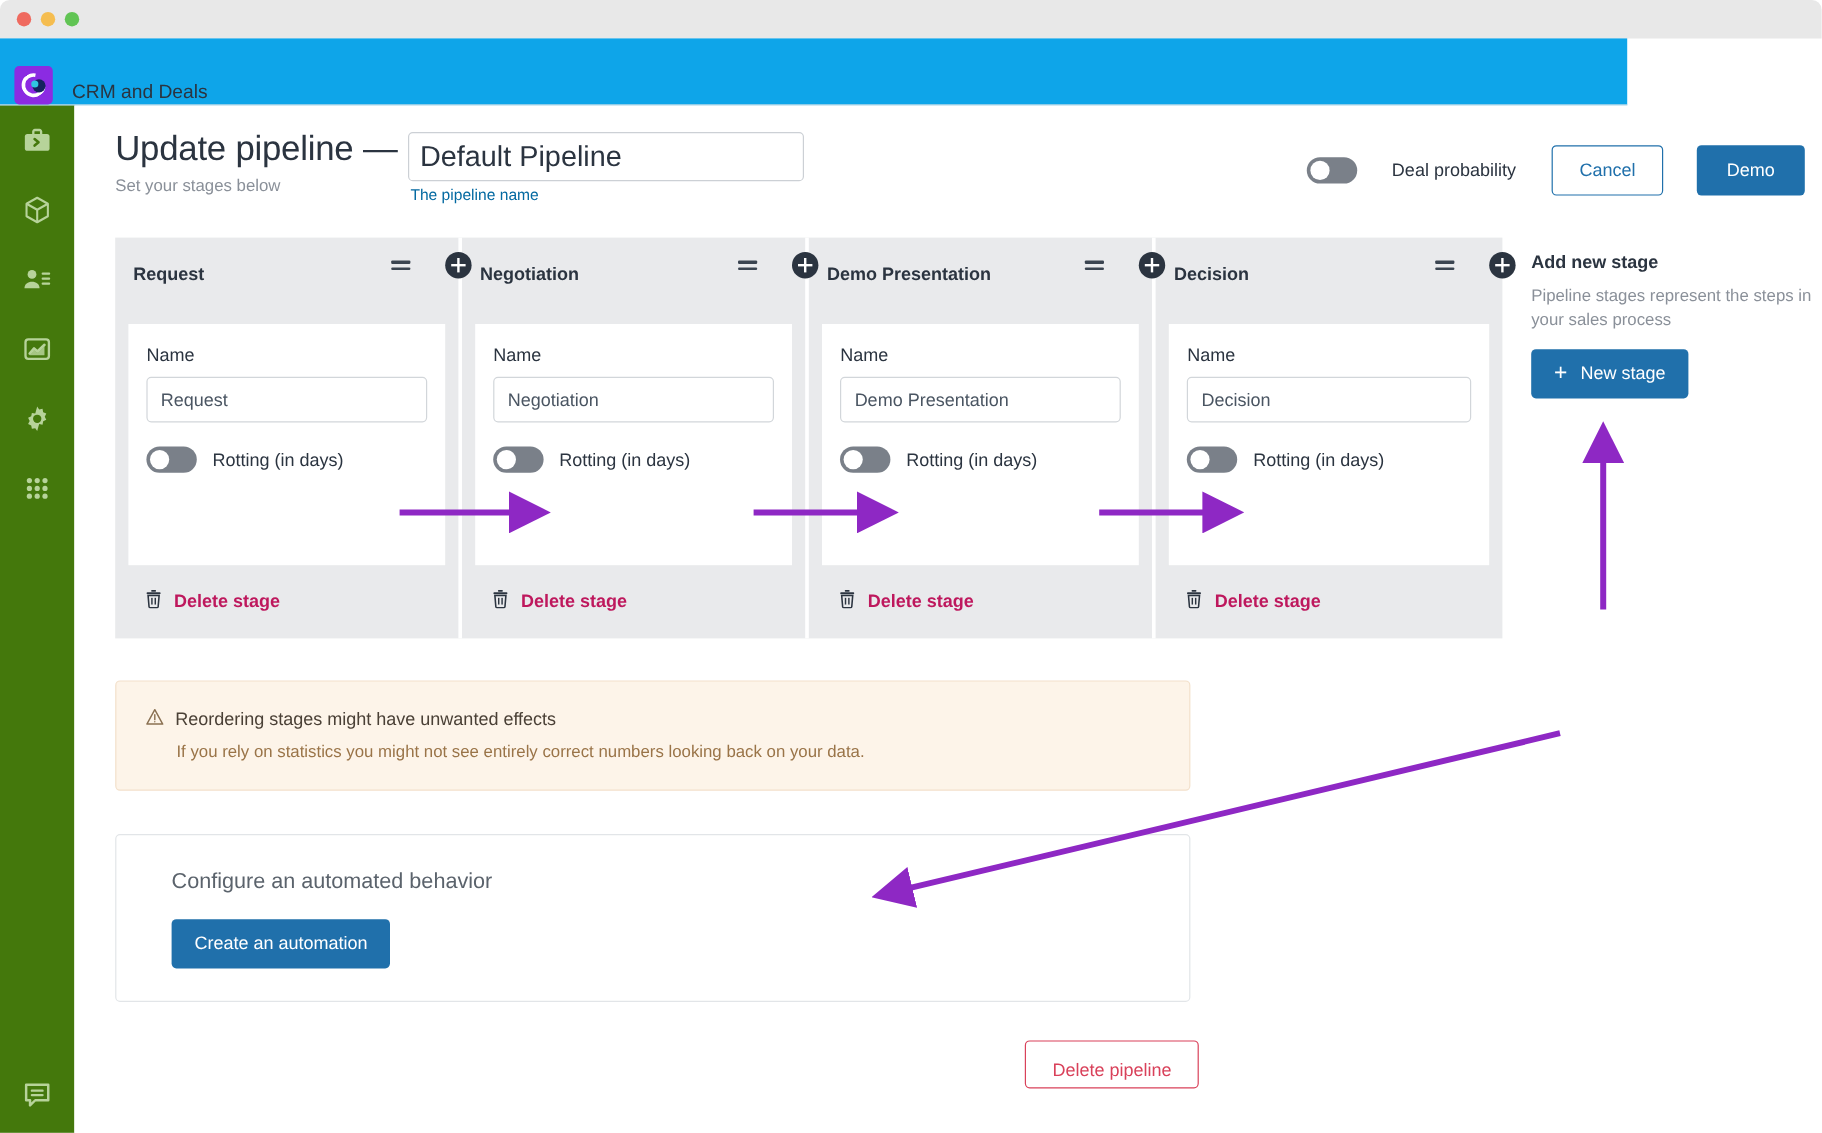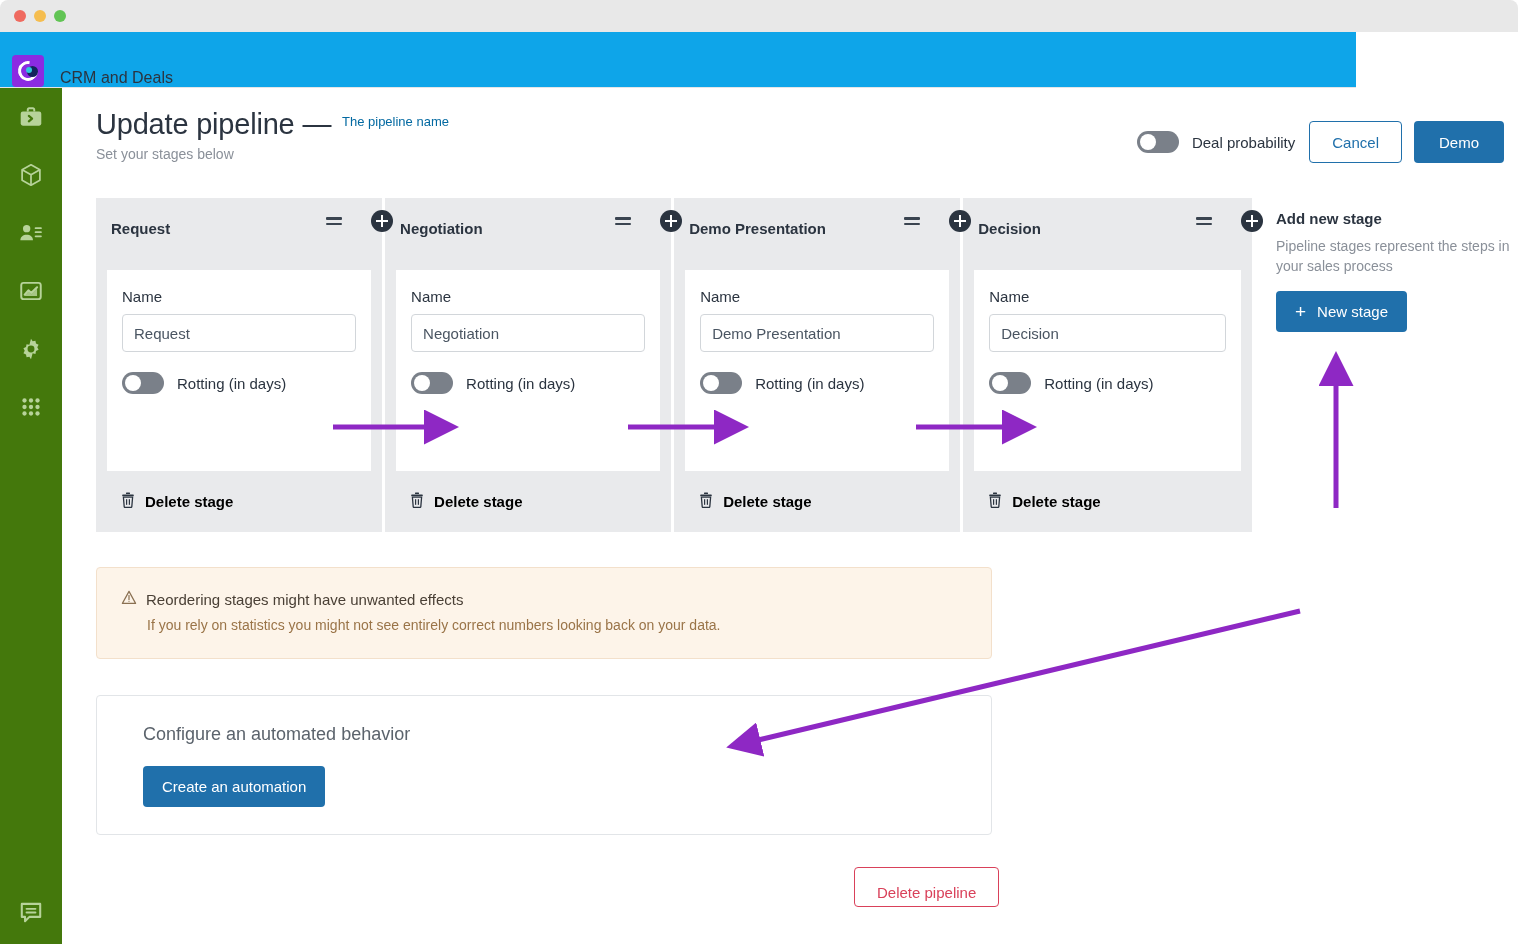--- a/index.html
+++ b/index.html
@@ -90,21 +90,21 @@
     border: 1px solid #ccd0d5; border-radius: 4px;
     font-size: 24px; color: #2b3440; padding: 0 9px;
     font-family: "Liberation Sans", sans-serif;
     background: #fff;
   }
   #pipeline-name-help { font-size: 13px; color: #0369a1; margin-top: 4px; margin-left: 2px; }
 
   
   #header-actions {
     position: absolute; right: 14px; top: 33px;
-    display: flex; align-items: center; gap: 0;
+    display: flex; align-items: center; gap: 16px;
   }
   .toggle {
     width: 42px; height: 22px; border-radius: 11px;
     background: #7a8089; position: relative; cursor: pointer; flex: none;
   }
   .toggle .knob {
     position: absolute; left: 3px; top: 3px; width: 16px; height: 16px;
     border-radius: 50%; background: #ffffff;
   }
   #deal-prob-label { font-size: 15px; color: #2b3440; margin-left: 13px; margin-right: 14px; white-space: nowrap; }
@@ -169,21 +169,21 @@
     border: 1px solid #d2d6da; border-radius: 4px;
     font-size: 15px; color: #4a5562; padding: 0 11px;
     font-family: "Liberation Sans", sans-serif; background: #fff;
   }
   .rotting-row { display: flex; align-items: center; margin-top: 20px; }
   .rotting-label { font-size: 15px; color: #2b3440; margin-left: 13px; white-space: nowrap; }
 
   .stage-footer {
     height: 61px; display: flex; align-items: center; padding-left: 25px; cursor: pointer;
   }
-  .stage-footer .lbl { font-size: 15px; font-weight: bold; color: #000000; margin-left: 10px; }
+  .stage-footer .lbl { font-size: 15px; font-weight: bold; color: #be185d; margin-left: 10px; }
 
   
   #add-new-stage-panel { position: absolute; left: 1214px; top: 122px; width: 244px; }
   #add-new-stage-title { font-size: 15px; font-weight: bold; color: #2b3440; }
   #add-new-stage-desc { font-size: 14px; color: #8a9099; margin-top: 9px; line-height: 1.45; }
   #new-stage-button {
     margin-top: 14px; height: 41px; padding: 0 19px;
     background: #2070ab; color: #fff; border: none; border-radius: 4px;
     font-size: 15px; cursor: pointer; display: inline-flex; align-items: center; gap: 11px;
     font-family: "Liberation Sans", sans-serif;
@@ -328,20 +328,21 @@
 </div>
 
 <div id="main">
 
   <div id="title-row">
     <div id="page-title">Update pipeline —</div>
     <div id="page-subtitle">Set your stages below</div>
   </div>
 
   <div id="pipeline-name-wrap">
+    <input id="pipeline-name-input" type="text" value="Default Pipeline" style="">
     <div id="pipeline-name-help">The pipeline name</div>
   </div>
 
   <div id="header-actions">
     <div class="toggle">
         <div class="knob"></div>
       </div>
     <div id="deal-prob-label">Deal probability</div>
     <button id="cancel-button">Cancel</button>
     <button id="save-button">Demo</button>

